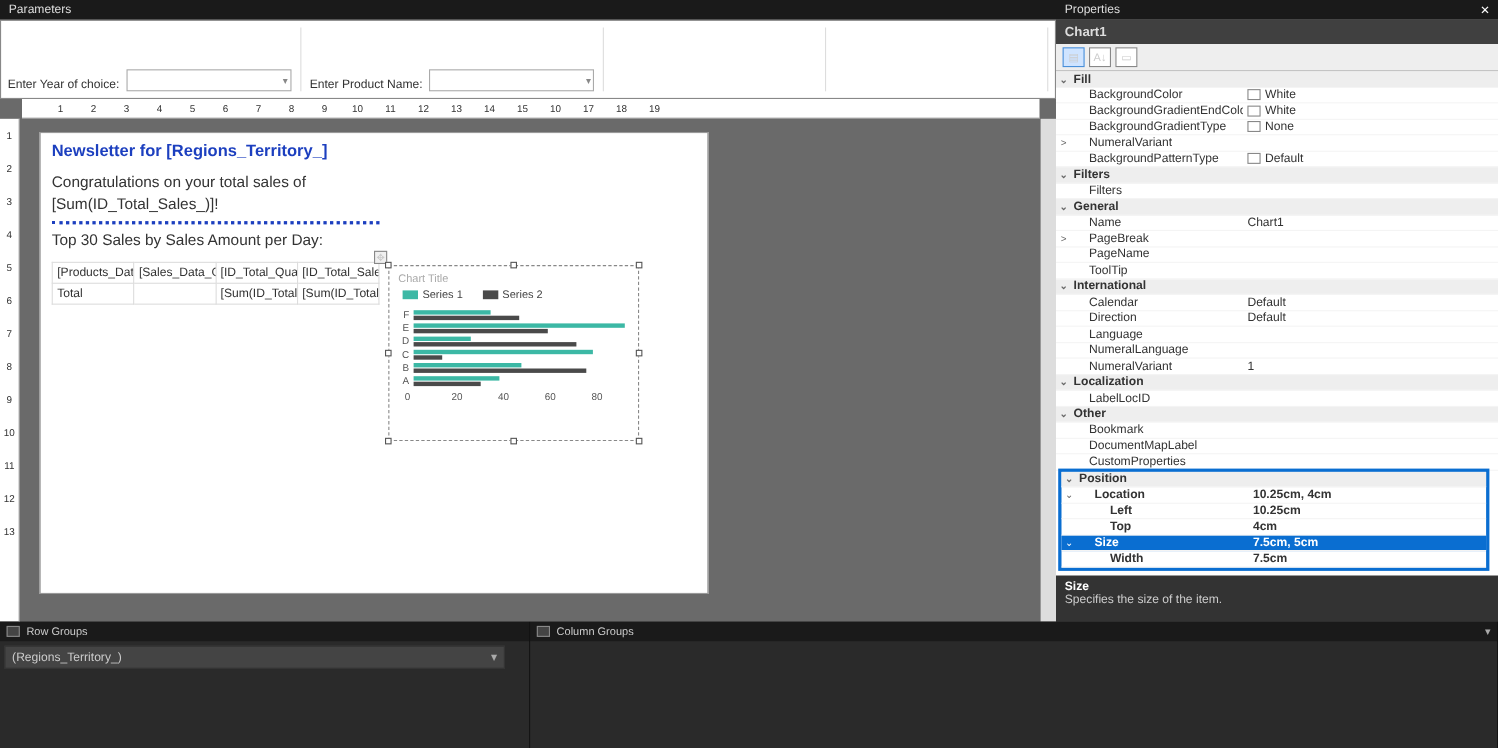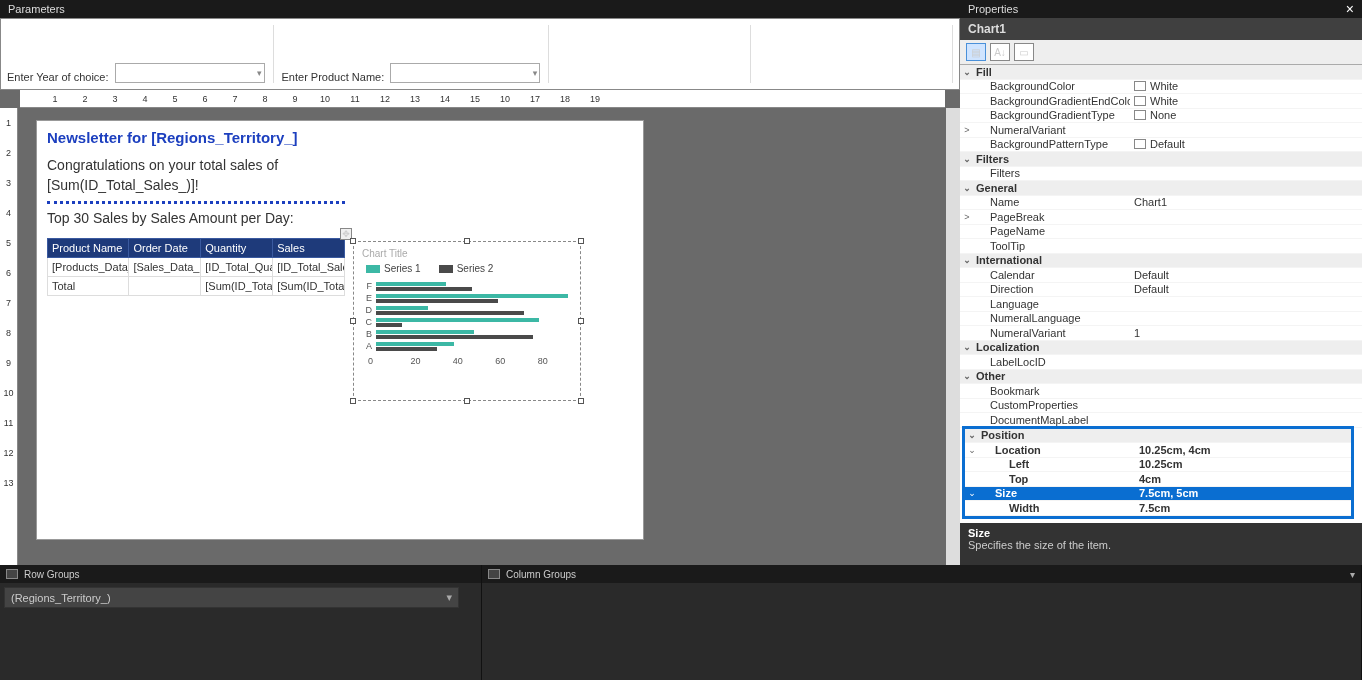--- a/index.html
+++ b/index.html
@@ -252,26 +252,20 @@
         <div class="report-title">Newsletter for [Regions_Territory_]</div>
         <div class="report-text">
           <span>Congratulations on your total sales of</span><br>
           <span>[Sum(ID_Total_Sales_)]!</span>
         </div>
         <div class="dots"></div>
         <div class="subtitle">Top 30 Sales by Sales Amount per Day:</div>
 
         <table class="report-table">
           <tbody>
-              <tr id="thead">
-                <th>Product Name</th>
-                <th>Order Date</th>
-                <th>Quantity</th>
-                <th>Sales</th>
-              </tr>
           <tr id="trow1">
                 <td>[Products_Data_</td>
                 <td>[Sales_Data_Ord</td>
                 <td>[ID_Total_Quant</td>
                 <td>[ID_Total_Sales</td>
               </tr>
           <tr id="trow2">
                 <td>Total</td>
                 <td></td>
                 <td>[Sum(ID_Total_Q</td>
@@ -474,26 +468,26 @@
           <span class="name">Other</span>
           <span class="val"></span>
         </div>
         <div class="prop-row">
           <span class="exp2"></span>
           <span class="name indent1">Bookmark</span>
           <span class="val"></span>
         </div>
         <div class="prop-row">
           <span class="exp2"></span>
+          <span class="name indent1">DocumentMapLabel</span>
+          <span class="val"></span>
+        </div>
+        <div class="prop-row">
+          <span class="exp2"></span>
           <span class="name indent1">CustomProperties</span>
-          <span class="val"></span>
-        </div>
-        <div class="prop-row">
-          <span class="exp2"></span>
-          <span class="name indent1">DocumentMapLabel</span>
           <span class="val"></span>
         </div>
         <div class="props-highlight">
           <div class="prop-row cat">
             <span class="exp">⌄</span>
             <span class="name">Position</span>
             <span class="val"></span>
           </div>
           <div class="prop-row bold">
             <span class="exp">⌄</span>

